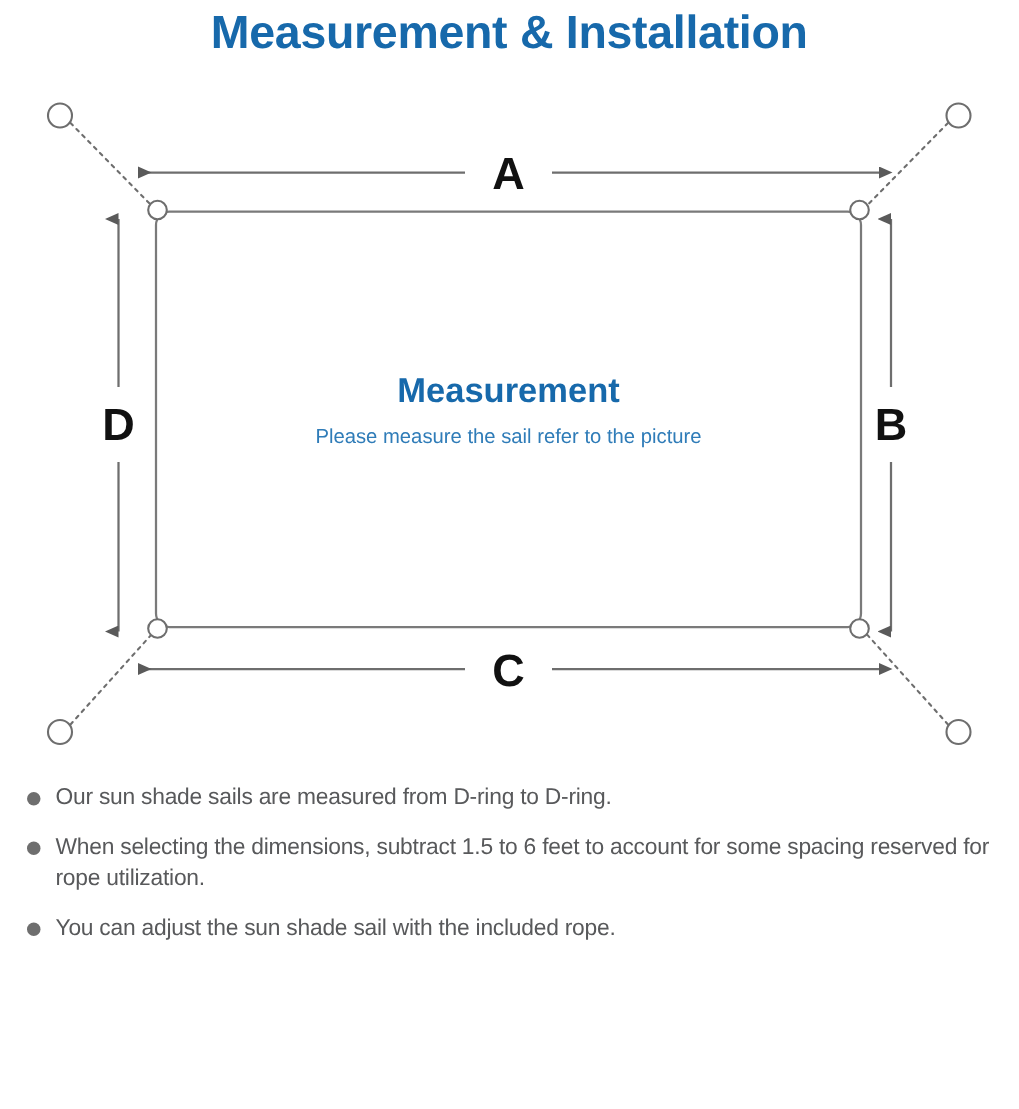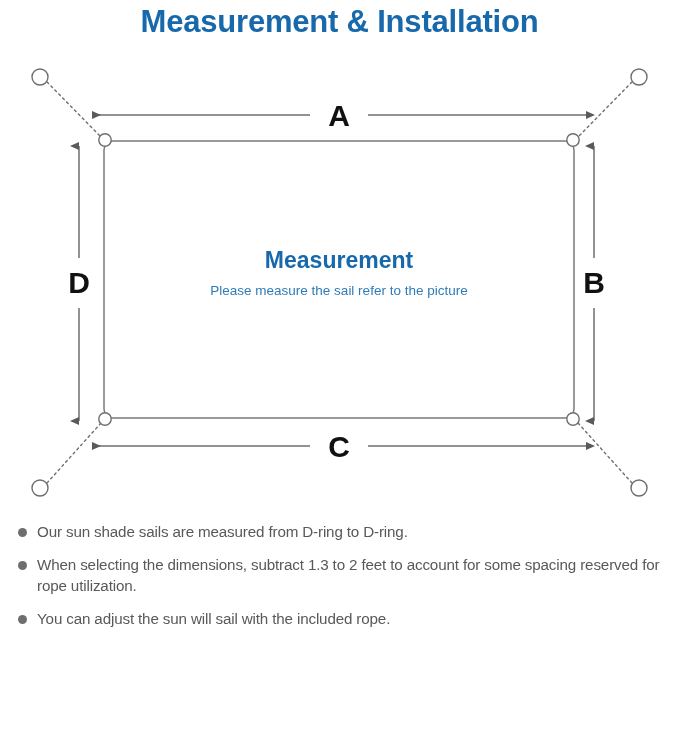--- a/index.html
+++ b/index.html
@@ -161,21 +161,21 @@
     </svg>
   </div>
 
   <div class="notes">
     <div class="note-row">
       <span class="note-bullet"></span>
       <span class="note-text">Our sun shade sails are measured from D-ring to D-ring.</span>
     </div>
     <div class="note-row">
       <span class="note-bullet"></span>
-      <span class="note-text">When selecting the dimensions, subtract 1.3 to 2 feet to account for some spacing reserved for rope utilization.</span>
+      <span class="note-text">When selecting the dimensions, subtract 1.5 to 6 feet to account for some spacing reserved for rope utilization.</span>
     </div>
     <div class="note-row">
       <span class="note-bullet"></span>
-      <span class="note-text">You can adjust the sun will sail with the included rope.</span>
+      <span class="note-text">You can adjust the sun shade sail with the included rope.</span>
     </div>
   </div>
 
 </div>
 
 </body></html>

